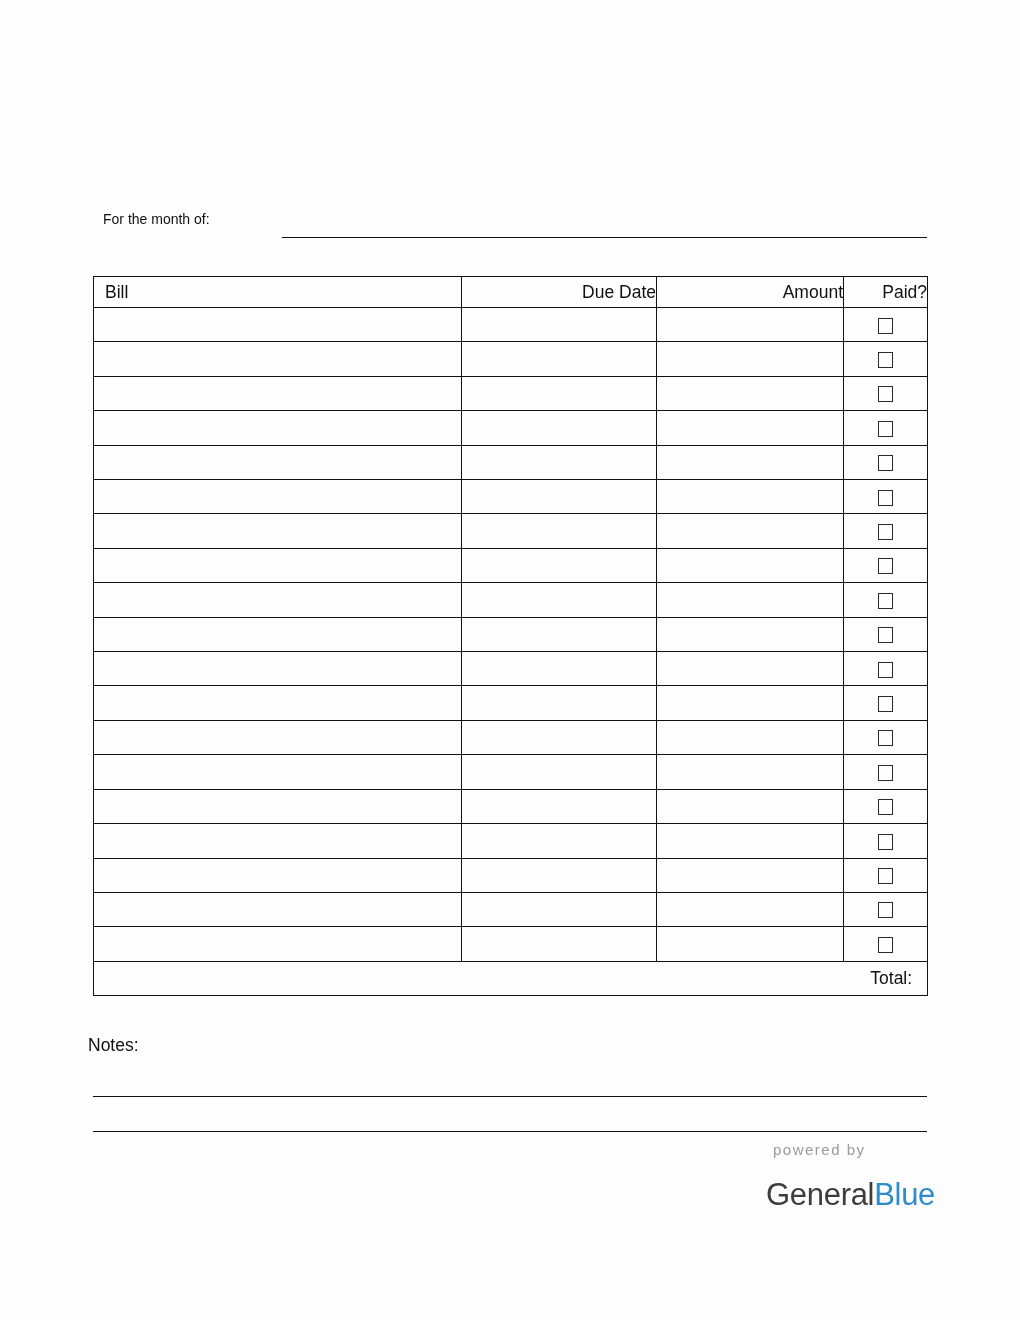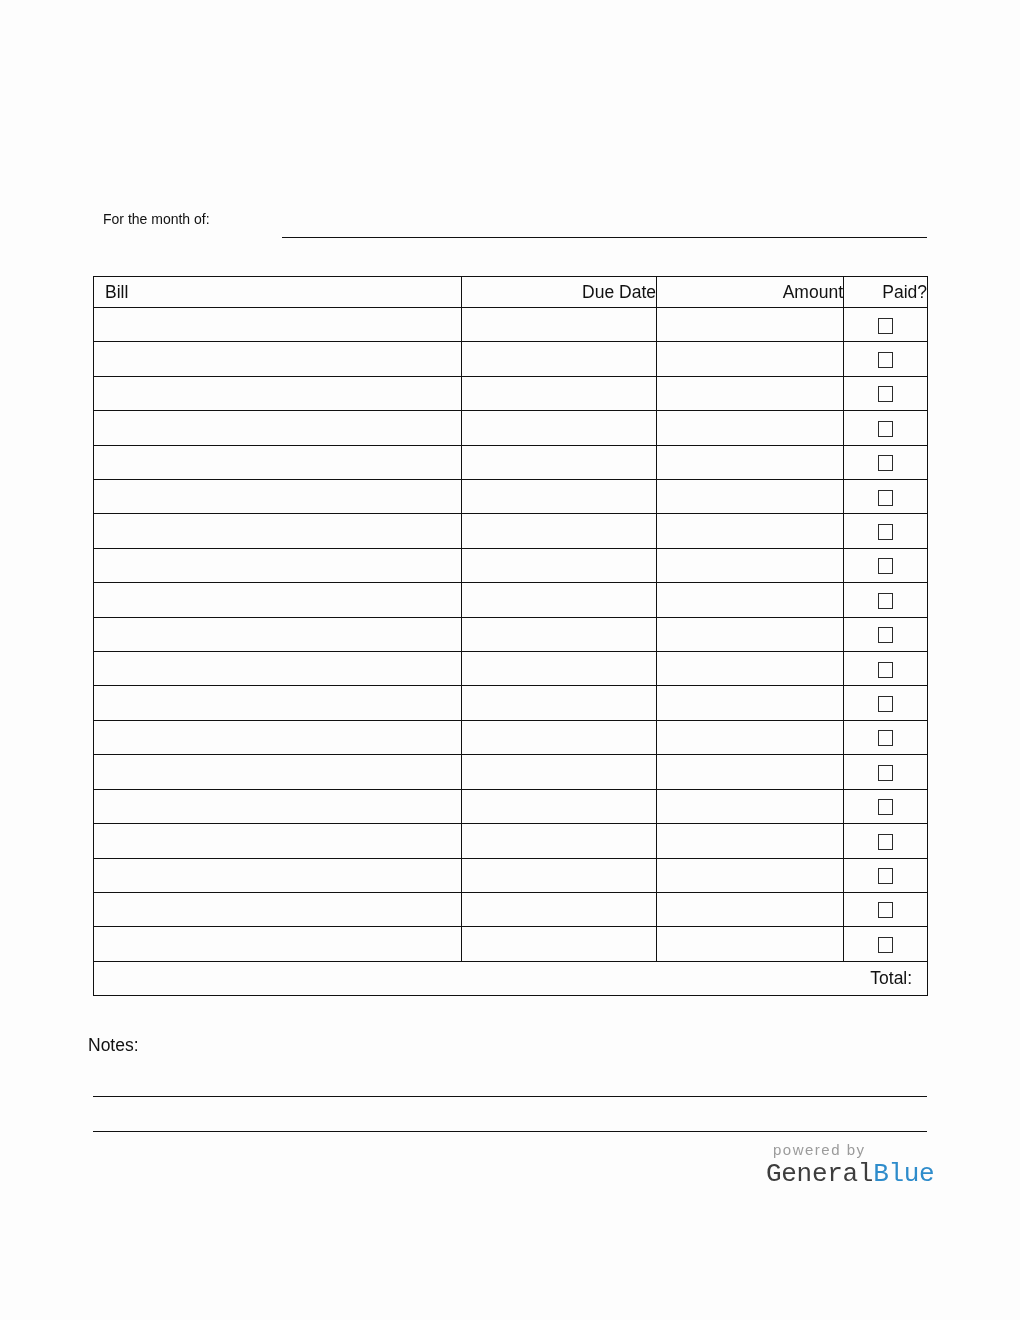--- a/index.html
+++ b/index.html
@@ -111,25 +111,24 @@
     top: 1141px;
     width: 170px;
   }
   .powered-by {
     font-size: 15px;
     color: #9b9b9b;
     letter-spacing: 1.5px;
     padding-left: 7px;
   }
   .brand {
-    font-size: 26px;
-    margin-top: 1px;
+    font-size: 31px;
+    margin-top: 19px;
     color: #3d3d3d;
     letter-spacing: -0.3px;
-    font-family: Liberation Mono, monospace;
   }
   .brand .brand-blue { color: #2e8ccb; }
 </style>
 </head>
 <body>
 
 <div class="page" style="background: rgb(253, 253, 253);">
 
 
   <span class="month-label">For the month of:</span>

